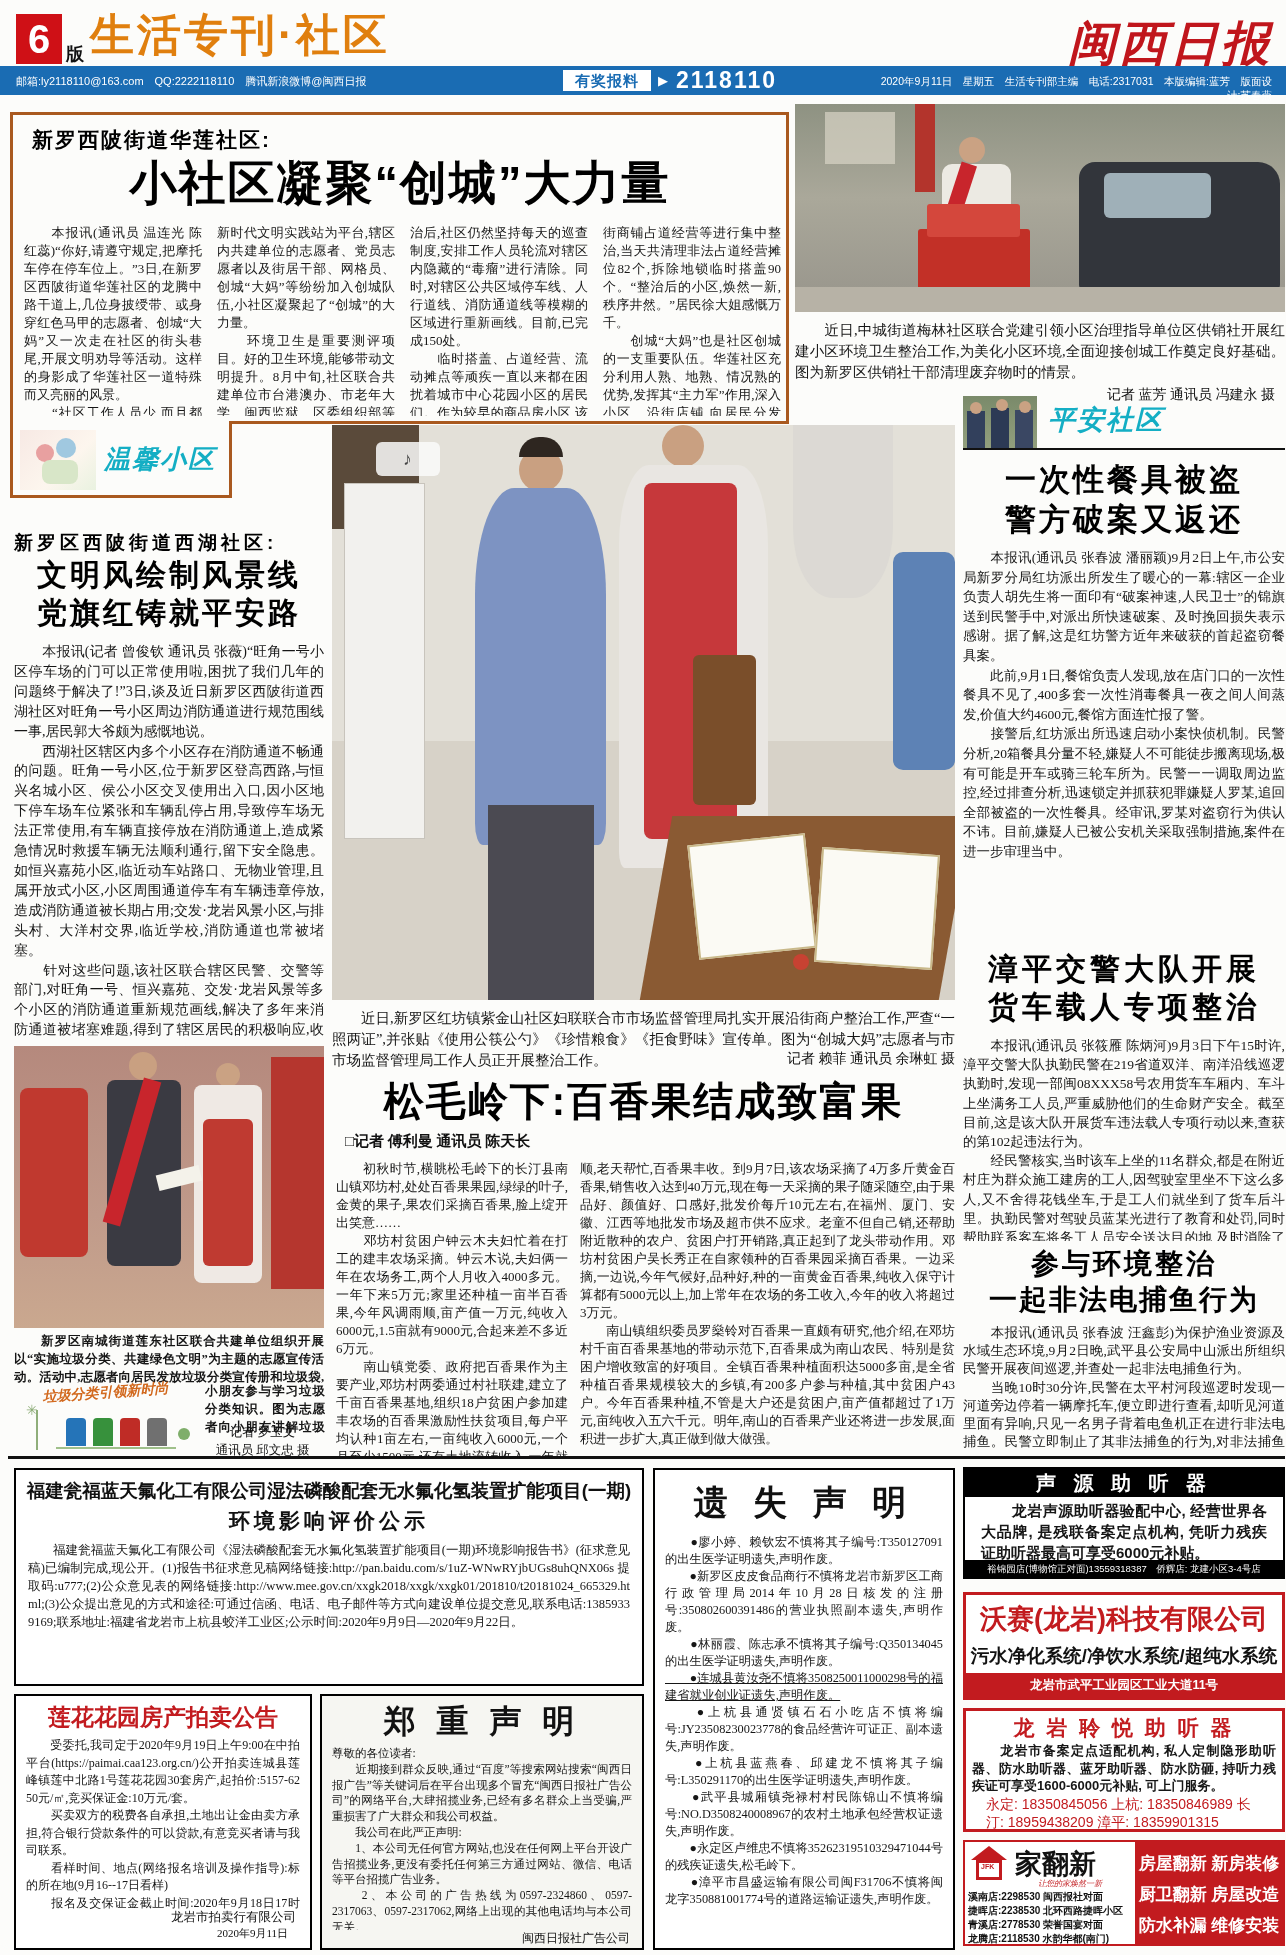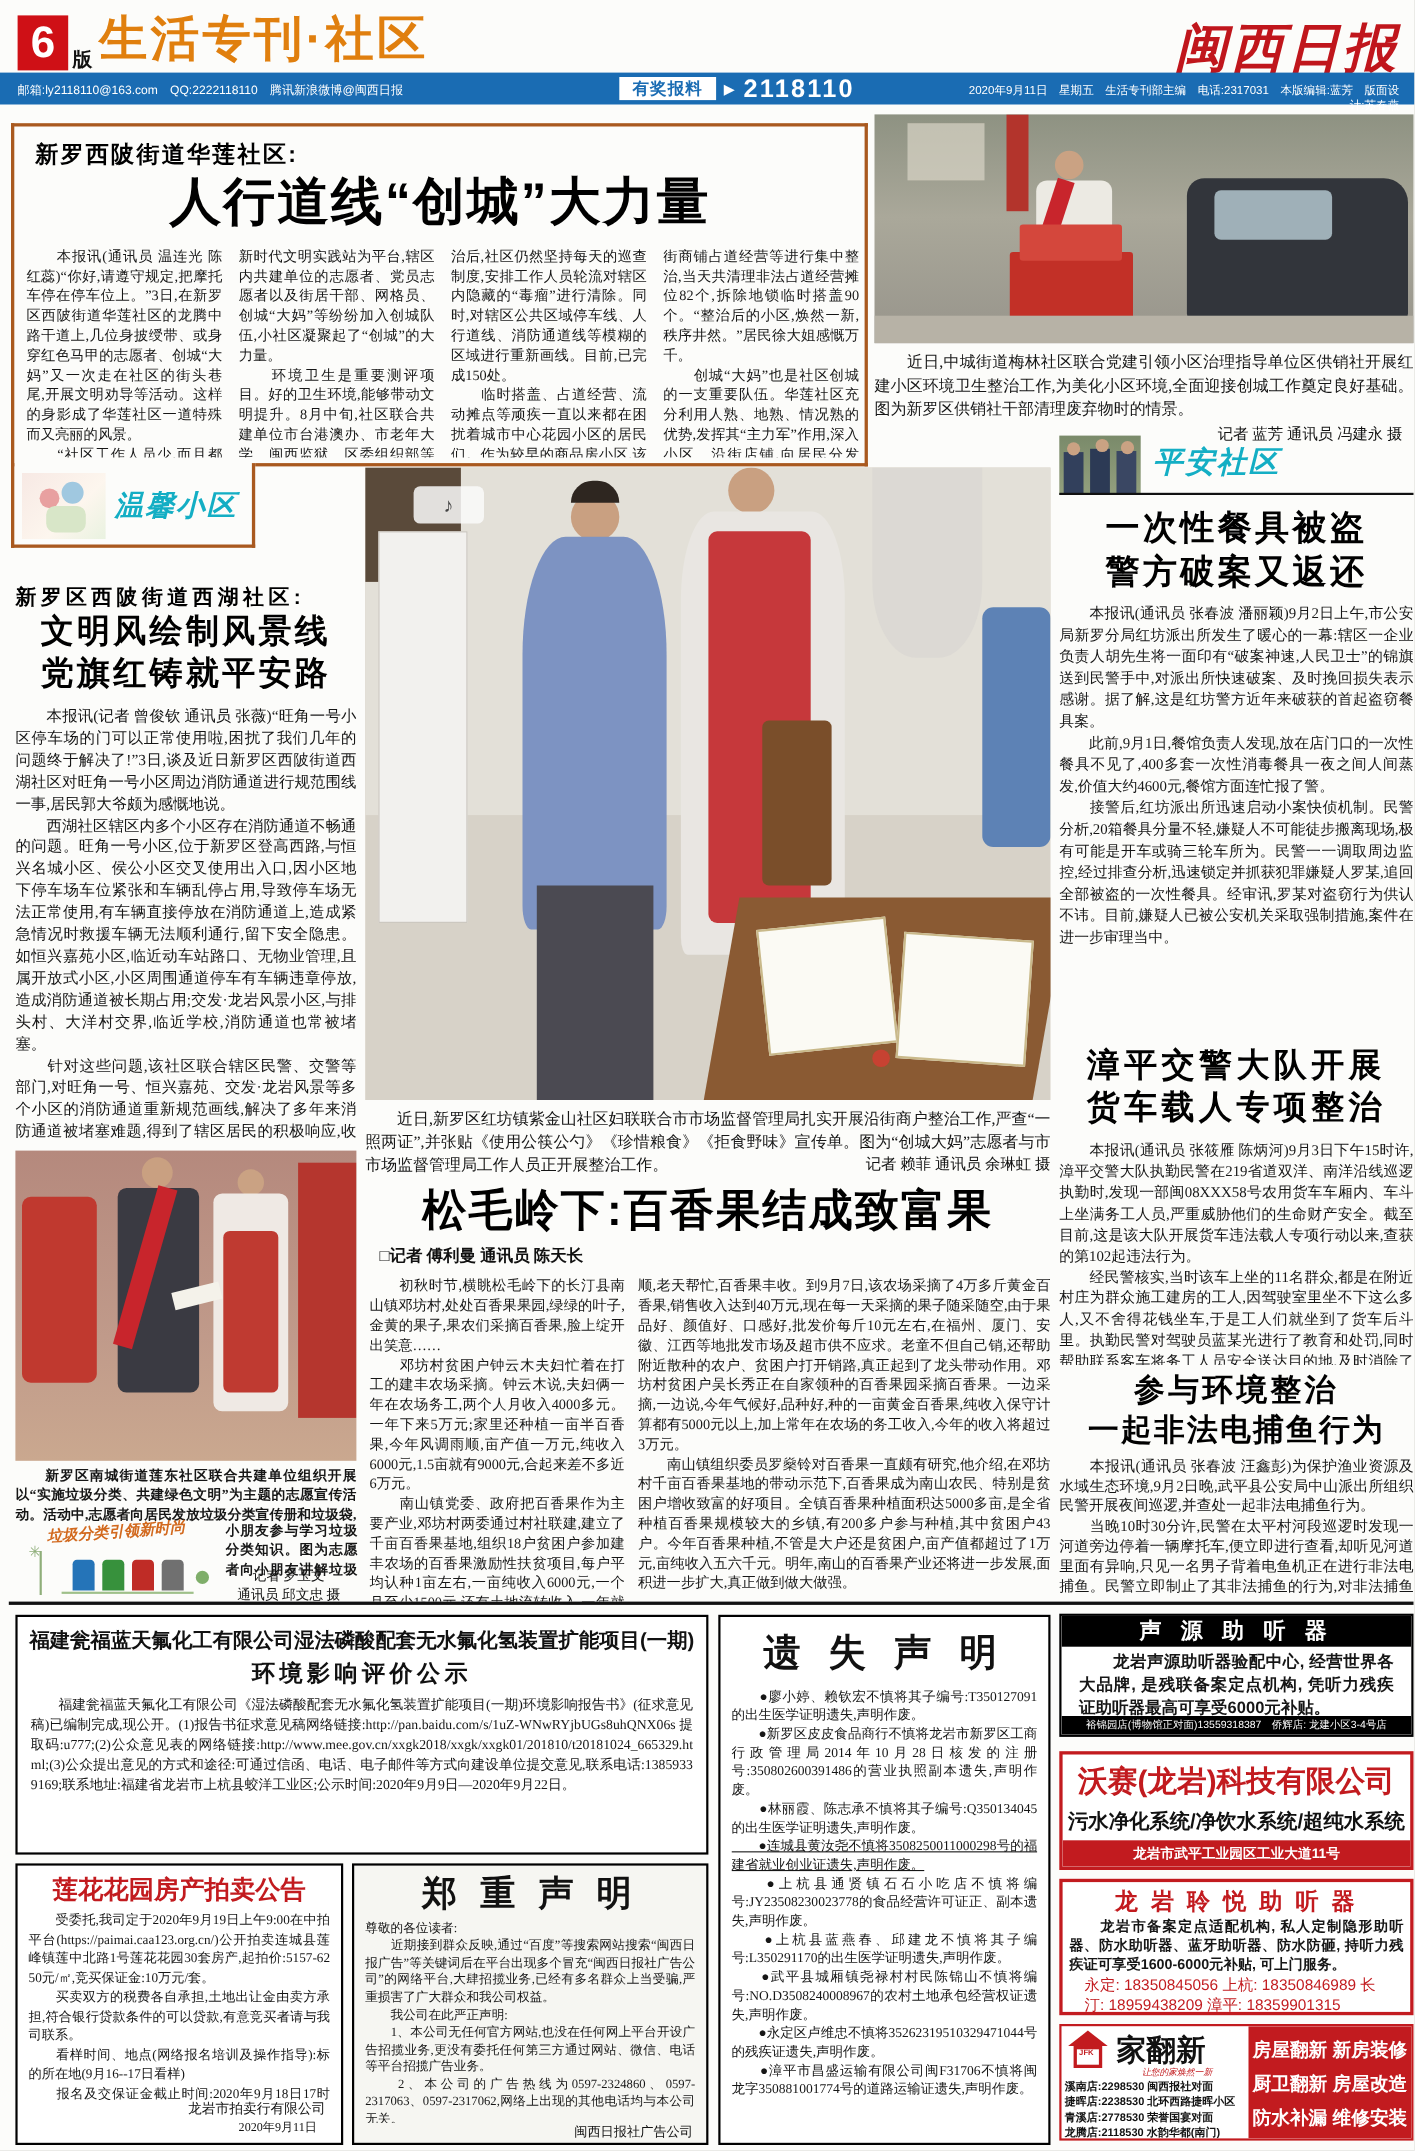--- a/index.html
+++ b/index.html
@@ -31,21 +31,21 @@
     <div class="abs" style="left:658px;top:7px;color:#fff;font-size:13px;">▶</div>
     <div class="abs" style="left:676px;top:1px;color:#fff;font-size:23px;font-weight:900;letter-spacing:2px;">2118110</div>
     <div class="abs" style="left:880px;top:9px;width:392px;text-align:right;font-size:10.5px;color:#fff;">2020年9月11日　星期五　生活专刊部主编　电话:2317031　本版编辑:蓝芳　版面设计:苏春燕</div>
   </div>
 
   <div class="abs" style="left:10px;top:112px;width:779px;height:312px;border:3px solid #a9591f;border-bottom:none;"></div>
   <div class="abs" style="left:232px;top:421px;width:557px;height:3px;background:#a9591f;"></div>
   <div class="abs" style="left:10px;top:421px;width:222px;height:77px;border:3px solid #a9591f;border-top:none;"></div>
 
   <div class="abs kicker" style="left:32px;top:126px;font-size:21px;">新罗西陂街道华莲社区:</div>
-  <div class="abs hl" style="left:40px;top:156px;width:720px;font-size:47px;letter-spacing:2px;">人行道线“创城”大力量</div>
+  <div class="abs hl" style="left:40px;top:156px;width:720px;font-size:47px;letter-spacing:2px;">小社区凝聚“创城”大力量</div>
 
   <div class="abs txt" style="left:24px;top:224px;width:178px;height:192px;font-size:13px;line-height:18px;">　　本报讯(通讯员 温连光 陈红蕊)“你好,请遵守规定,把摩托车停在停车位上。”3日,在新罗区西陂街道华莲社区的龙腾中路干道上,几位身披绶带、或身穿红色马甲的志愿者、创城“大妈”又一次走在社区的街头巷尾,开展文明劝导等活动。这样的身影成了华莲社区一道特殊而又亮丽的风景。
 　　“社区工作人员少,而且都是女性,力量明显不足。”社区党委书记、主任邱鸶鸶说,如何圆满完成上级交办的各项任务,为创建全国文明城市增色添彩,社区提出“党建引领导社区治理”的新思路,借势借力,以</div>
   <div class="abs txt" style="left:217px;top:224px;width:178px;height:192px;font-size:13px;line-height:18px;">新时代文明实践站为平台,辖区内共建单位的志愿者、党员志愿者以及街居干部、网格员、创城“大妈”等纷纷加入创城队伍,小社区凝聚起了“创城”的大力量。
 　　环境卫生是重要测评项目。好的卫生环境,能够带动文明提升。8月中旬,社区联合共建单位市台港澳办、市老年大学、闽西监狱、区委组织部等部门组成4支整治队伍,分别在恒兴绿景、家和天下、星辉广场、清华园小区内,针对小区外围垃圾乱象、沿街店铺占道经营、小区环境卫生、乱堆乱放等问题开展整治行动。整</div>
   <div class="abs txt" style="left:410px;top:224px;width:178px;height:192px;font-size:13px;line-height:18px;">治后,社区仍然坚持每天的巡查制度,安排工作人员轮流对辖区内隐藏的“毒瘤”进行清除。同时,对辖区公共区域停车线、人行道线、消防通道线等模糊的区域进行重新画线。目前,已完成150处。
 　　临时搭盖、占道经营、流动摊点等顽疾一直以来都在困扰着城市中心花园小区的居民们。作为较早的商品房小区,该小区住户多,流动人口多,面积大,沿街中小店铺多,导致小区治理遗留问题多,整治任务重,治理难度大。华莲社区联合城管、市场监管等部门对沿</div>
   <div class="abs txt" style="left:603px;top:224px;width:178px;height:192px;font-size:13px;line-height:18px;">街商铺占道经营等进行集中整治,当天共清理非法占道经营摊位82个,拆除地锁临时搭盖90个。“整治后的小区,焕然一新,秩序井然。”居民徐大姐感慨万千。
 　　创城“大妈”也是社区创城的一支重要队伍。华莲社区充分利用人熟、地熟、情况熟的优势,发挥其“主力军”作用,深入小区、沿街店铺,向居民分发《新罗区市民文明手册》《龙岩市文明行为促进条例》等宣传材料,持续引导辖区居民支持创城、参与环境整治,促进居民良好生活习惯的养成及文明素质的提升。</div>
 
@@ -241,18 +241,18 @@
   <div class="abs adbox" style="left:653px;top:1468px;width:302px;height:482px;">
     <div style="margin-top:10px;text-align:center;font-size:34px;font-weight:900;letter-spacing:8px;">遗 失 声 明</div>
     <div style="padding:8px 10px 0 10px;">
       <div class="txt" style="font-size:12.3px;line-height:17px;">　　●廖小婷、赖钦宏不慎将其子编号:T350127091的出生医学证明遗失,声明作废。</div>
       <div class="txt" style="font-size:12.3px;line-height:17px;">　　●新罗区皮皮食品商行不慎将龙岩市新罗区工商行政管理局2014年10月28日核发的注册号:350802600391486的营业执照副本遗失,声明作废。</div>
       <div class="txt" style="font-size:12.3px;line-height:17px;">　　●林丽霞、陈志承不慎将其子编号:Q350134045的出生医学证明遗失,声明作废。</div>
       <div class="txt" style="font-size:12.3px;line-height:17px;text-decoration:underline;">　　●连城县黄汝尧不慎将3508250011000298号的福建省就业创业证遗失,声明作废。</div>
       <div class="txt" style="font-size:12.3px;line-height:17px;">　　●上杭县通贤镇石石小吃店不慎将编号:JY23508230023778的食品经营许可证正、副本遗失,声明作废。</div>
       <div class="txt" style="font-size:12.3px;line-height:17px;">　　●上杭县蓝燕春、邱建龙不慎将其子编号:L350291170的出生医学证明遗失,声明作废。</div>
       <div class="txt" style="font-size:12.3px;line-height:17px;">　　●武平县城厢镇尧禄村村民陈锦山不慎将编号:NO.D3508240008967的农村土地承包经营权证遗失,声明作废。</div>
-      <div class="txt" style="font-size:12.3px;line-height:17px;">　　●永定区卢维忠不慎将35262319510329471044号的残疾证遗失,声明作废。</div>
+      <div class="txt" style="font-size:12.3px;line-height:17px;">　　●永定区卢维忠不慎将35262319510329471044号的残疾证遗失,松毛岭下。</div>
       <div class="txt" style="font-size:12.3px;line-height:17px;">　　●漳平市昌盛运输有限公司闽F31706不慎将闽龙字350881001774号的道路运输证遗失,声明作废。</div>
     </div>
   </div>
 
 </div>
 
 </body></html>

